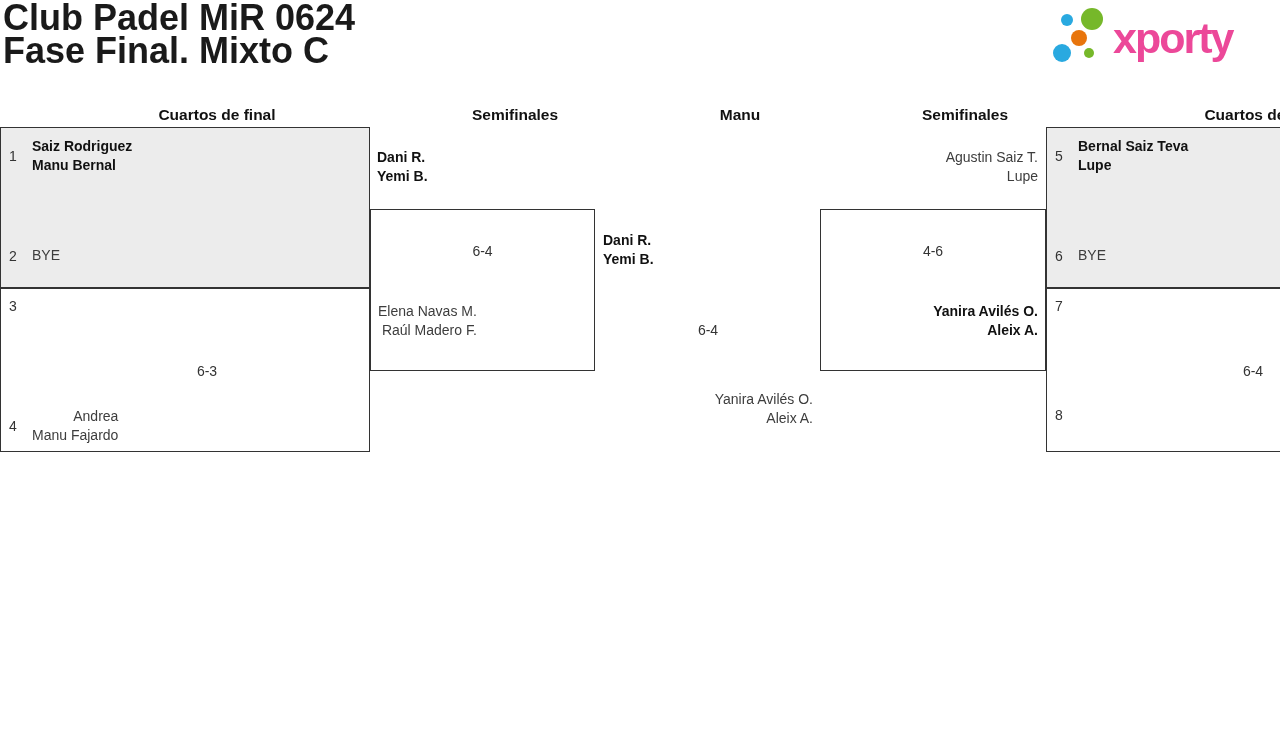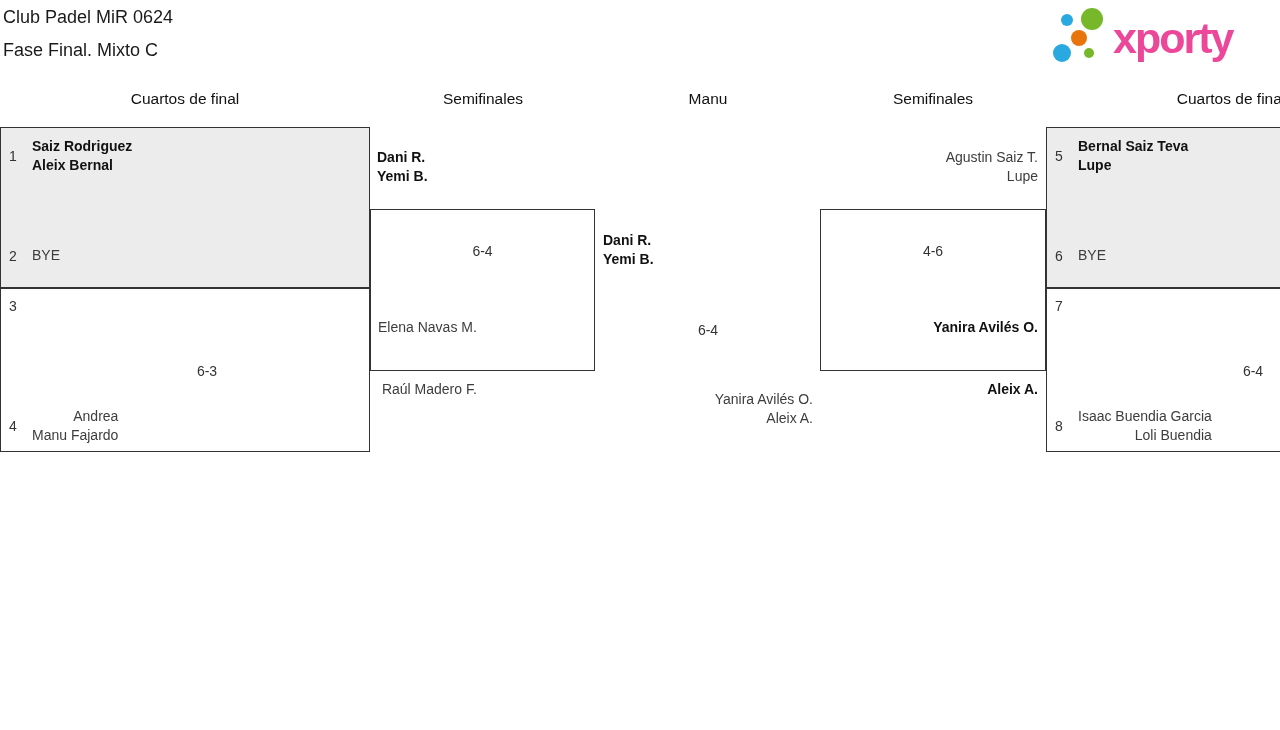--- a/index.html
+++ b/index.html
@@ -1,31 +1,31 @@
 <!DOCTYPE html>
 <html><head>
 <meta charset="utf-8">
 <style>
   html,body{margin:0;padding:0;background:#fff;}
   .page{
     position:relative;width:1280px;height:730px;background:#ffffff;overflow:hidden;
     font-family:"Liberation Sans","DejaVu Sans",sans-serif;color:#222;
   }
   
-  .title{position:absolute;left:3px;top:1px;font-size:18px;line-height:33px;font-weight:400;color:#1a1a1a;}
+  .title{position:absolute;left:3px;top:1px;font-size:36px;line-height:33px;font-weight:700;color:#1a1a1a;}
   .logo{position:absolute;left:1050px;top:5px;width:228px;height:68px;}
   .dot{position:absolute;border-radius:50%;}
   .d-blue-s{left:11px;top:9px;width:12px;height:12px;background:#29a9e0;}
   .d-green-l{left:31px;top:3px;width:22px;height:22px;background:#76b82a;}
   .d-orange{left:21px;top:25px;width:16px;height:16px;background:#e8750c;}
   .d-blue-l{left:3px;top:39px;width:18px;height:18px;background:#29a9e0;}
   .d-green-s{left:34px;top:43px;width:10px;height:10px;background:#76b82a;}
   .logo-text{position:absolute;left:63px;top:11px;font-size:43px;line-height:1.05;font-weight:700;letter-spacing:-2px;color:#ec4899;}
   
-  .round-header{position:absolute;top:90px;font-size:15.5px;font-weight:400;color:#111;text-align:center;white-space:nowrap;}
+  .round-header{position:absolute;top:106px;font-size:15.5px;font-weight:700;color:#111;text-align:center;white-space:nowrap;padding-left:32px;}
   .rh-1{left:0;width:370px;}
   .rh-2{left:370px;width:226px;}
   .rh-3{left:595px;width:226px;}
   .rh-4{left:820px;width:226px;}
   .rh-5{left:1046px;width:370px;}
   
   .match-box{position:absolute;box-sizing:border-box;border:1px solid #333;background:#fff;}
   .match-box.gray{background:#ececec;}
   .box-qf-l1{left:0;top:127px;width:370px;height:161px;}
   .box-qf-l2{left:0;top:288px;width:370px;height:164px;}
@@ -42,21 +42,21 @@
   .line{font-size:14px;line-height:19px;white-space:nowrap;}
   .line:empty{display:none;}
   .winner .line{font-weight:700;color:#111;}
   .loser .line{font-weight:400;color:#3d3d3d;text-align:right;}
   
   .score{position:absolute;left:0;right:0;text-align:center;font-size:14px;color:#333;}
   .score:empty{display:none;}
   .qf .score{top:74px;margin-left:44px;}
   .sf .score{top:33px;}
   
-  .sf-inner{position:absolute;top:108px;gap:43px;}
+  .sf-inner{position:absolute;top:92px;}
   .sf-inner-left{left:7px;text-align:left;}
   .sf-inner-right{right:7px;text-align:right;}
   
   .lbl{position:absolute;font-size:14px;line-height:19px;}
   .lbl .line{font-size:14px;line-height:19px;}
   .lbl-left-sf-winner{left:377px;top:148px;}
   .lbl-right-sf-loser{right:242px;top:148px;text-align:right;}
   .lbl-final-top{left:603px;top:231px;}
   .lbl-final-bottom{right:467px;top:390px;text-align:right;}
   .final-score{position:absolute;left:595px;width:226px;top:322px;text-align:center;font-size:14px;color:#333;}
@@ -84,21 +84,21 @@
   <div class="round-header rh-2">Semifinales</div>
   <div class="round-header rh-3">Manu</div>
   <div class="round-header rh-4">Semifinales</div>
   <div class="round-header rh-5">Cuartos de final</div>
 
   <div class="match-box qf gray box-qf-l1">
     <div class="slot slot-top">
       <span class="seed">1</span>
       <span class="lines winner">
         <span class="line">Saiz Rodriguez</span>
-        <span class="line">Aleix Bernal</span>
+        <span class="line">Manu Bernal</span>
       </span>
     </div>
 
     <div class="slot slot-bottom">
       <span class="seed">2</span>
       <span class="lines loser">
         <span class="line">BYE</span>
 
       </span>
     </div>
@@ -152,24 +152,20 @@
     </div>
   </div>
 
   <div class="match-box qf box-qf-r2">
     <div class="slot slot-top">
       <span class="seed">7</span>
     </div>
     <div class="score">6-4</div>
     <div class="slot slot-bottom">
       <span class="seed">8</span>
-      <span class="lines loser">
-        <span class="line">Isaac Buendia Garcia</span>
-        <span class="line">Loli Buendia</span>
-      </span>
     </div>
   </div>
 
   <div class="lbl lbl-left-sf-winner lines winner">
     <span class="line">Dani R.</span>
     <span class="line">Yemi B.</span>
   </div>
 
   <div class="lbl lbl-right-sf-loser lines loser">
     <span class="line">Agustin Saiz T.</span>

